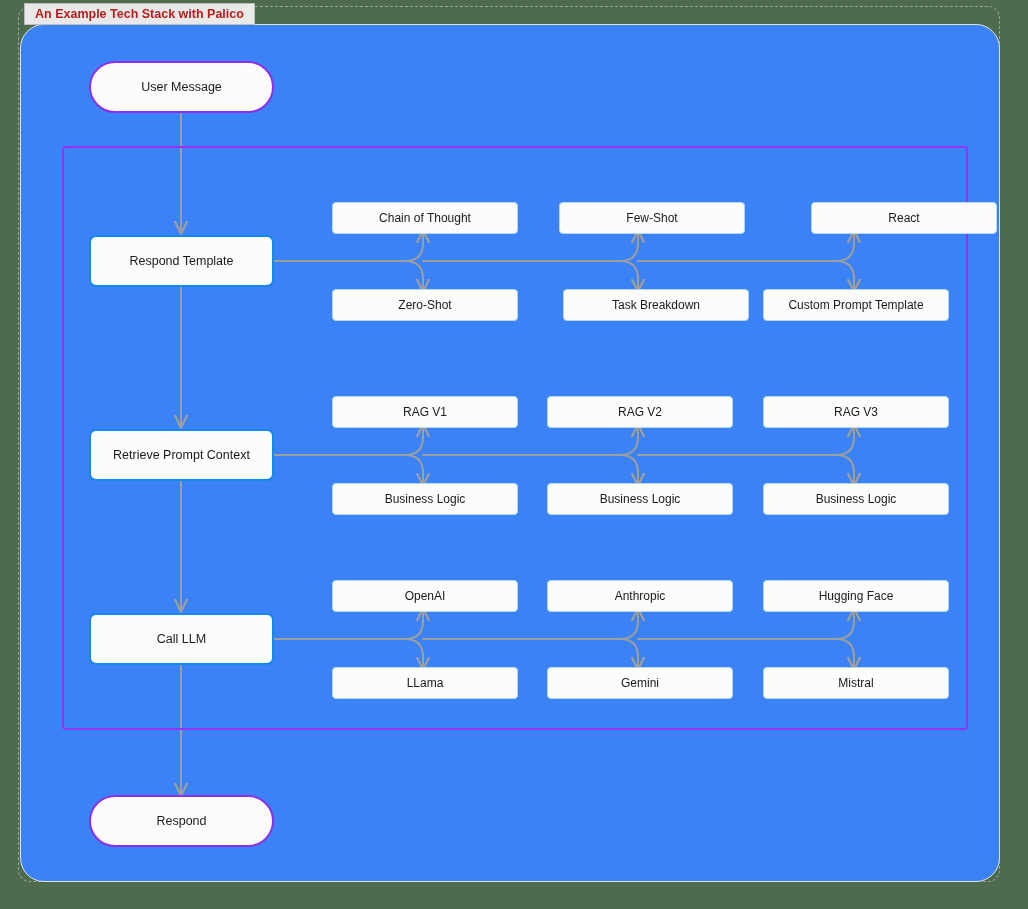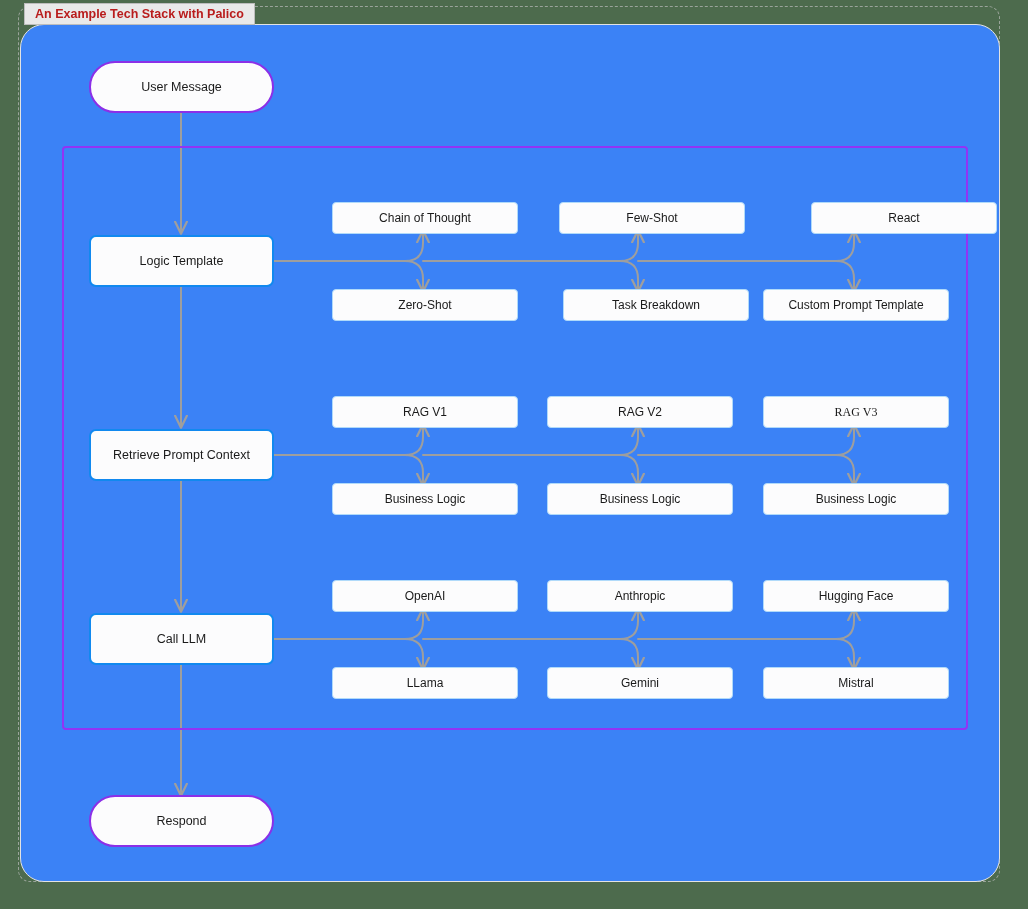--- a/index.html
+++ b/index.html
@@ -177,21 +177,21 @@
     </g>
   </svg>
 
   <div id="agent-container"></div>
 
   <div class="node node-pill" style="left:68px; top:36px;">
     <span class="node-label">User Message</span>
   </div>
 
   <div class="node node-main" style="left:68px; top:210px;">
-    <span class="node-label">Logic Template</span>
+    <span class="node-label">Respond Template</span>
   </div>
   <div class="node node-option" style="left:311px; top:177px;">
     <span class="node-label">Chain of Thought</span>
   </div>
   <div class="node node-option" style="left:538px; top:177px;">
     <span class="node-label">Few-Shot</span>
   </div>
   <div class="node node-option" style="left:742px; top:177px;margin-left:48px;">
     <span class="node-label">React</span>
   </div>
@@ -207,21 +207,21 @@
 
   <div class="node node-main" style="left:68px; top:404px;">
     <span class="node-label">Retrieve Prompt Context</span>
   </div>
   <div class="node node-option" style="left:311px; top:371px;">
     <span class="node-label">RAG V1</span>
   </div>
   <div class="node node-option" style="left:526px; top:371px;">
     <span class="node-label">RAG V2</span>
   </div>
-  <div class="node node-option" style="left:742px; top:371px;font-family:Liberation Serif, serif;">
+  <div class="node node-option" style="left:742px; top:371px;">
     <span class="node-label">RAG V3</span>
   </div>
   <div class="node node-option" style="left:311px; top:458px;">
     <span class="node-label">Business Logic</span>
   </div>
   <div class="node node-option" style="left:526px; top:458px;">
     <span class="node-label">Business Logic</span>
   </div>
   <div class="node node-option" style="left:742px; top:458px;">
     <span class="node-label">Business Logic</span>

